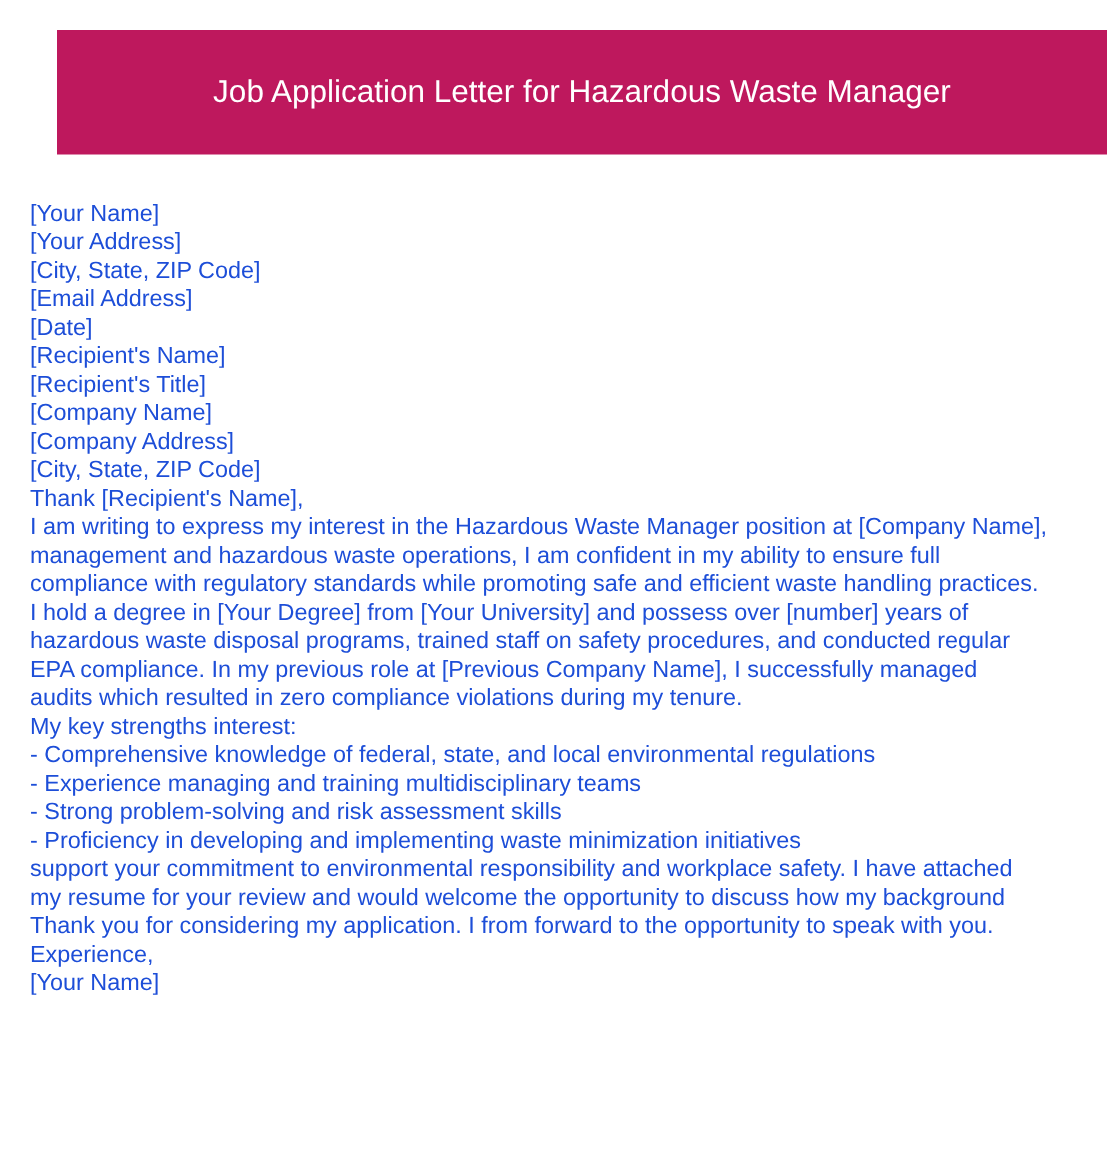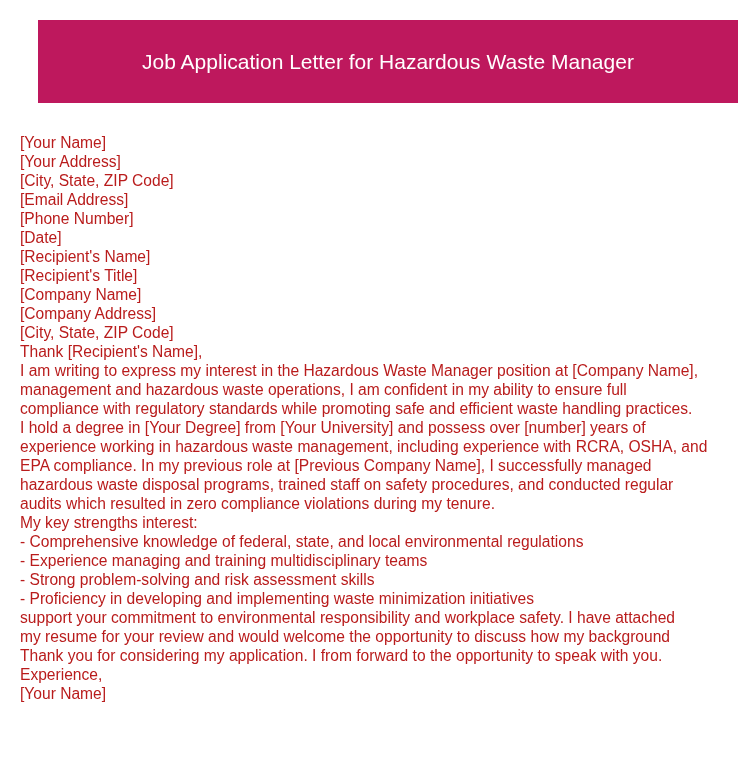--- a/index.html
+++ b/index.html
@@ -6,59 +6,57 @@
     body { width: 740px; height: 781px; overflow: hidden; position: relative; }
     .header {
       position: absolute; left: 20px; top: 20px; width: 700px; height: 83px;
       background: #be185d; color: #ffffff;
       display: flex; align-items: center; justify-content: center;
       font-family: "Liberation Sans", sans-serif; font-size: 21px; margin-left: 18px;
     }
     .letter {
       position: absolute; left: 20px; top: 133px; width: 705px;
       font-family: "Liberation Sans", sans-serif; font-size: 15.6px;
-      line-height: 19px; color: #b91c1c;
+      line-height: 19px; color: #1d4ed8;
     }
     .line { display: block; white-space: nowrap; }
     .para { display: block; }
   </style>
 </head>
 <body>
 
 <div class="header">
   <span>Job Application Letter for Hazardous Waste Manager</span>
 </div>
 
 <div class="letter">
   <div>
     <span class="line">[Your Name]</span>
     <span class="line">[Your Address]</span>
     <span class="line">[City, State, ZIP Code]</span>
     <span class="line">[Email Address]</span>
-    <span class="line">[Phone Number]</span>
   </div>
   <span class="line">[Date]</span>
   <div>
     <span class="line">[Recipient's Name]</span>
     <span class="line">[Recipient's Title]</span>
     <span class="line">[Company Name]</span>
     <span class="line">[Company Address]</span>
     <span class="line">[City, State, ZIP Code]</span>
   </div>
   <span class="line">Thank [Recipient's Name],</span>
   <div class="para">
     <span class="line">I am writing to express my interest in the Hazardous Waste Manager position at [Company Name],</span>
     <span class="line">management and hazardous waste operations, I am confident in my ability to ensure full</span>
     <span class="line">compliance with regulatory standards while promoting safe and efficient waste handling practices.</span>
   </div>
   <div class="para">
     <span class="line">I hold a degree in [Your Degree] from [Your University] and possess over [number] years of</span>
-    <span class="line">experience working in hazardous waste management, including experience with RCRA, OSHA, and</span>
+    <span class="line">hazardous waste disposal programs, trained staff on safety procedures, and conducted regular</span>
     <span class="line">EPA compliance. In my previous role at [Previous Company Name], I successfully managed</span>
-    <span class="line">hazardous waste disposal programs, trained staff on safety procedures, and conducted regular</span>
     <span class="line">audits which resulted in zero compliance violations during my tenure.</span>
   </div>
   <span class="line">My key strengths interest:</span>
   <div>
     <span class="line">- Comprehensive knowledge of federal, state, and local environmental regulations</span>
     <span class="line">- Experience managing and training multidisciplinary teams</span>
     <span class="line">- Strong problem-solving and risk assessment skills</span>
     <span class="line">- Proficiency in developing and implementing waste minimization initiatives</span>
   </div>
   <div class="para">

